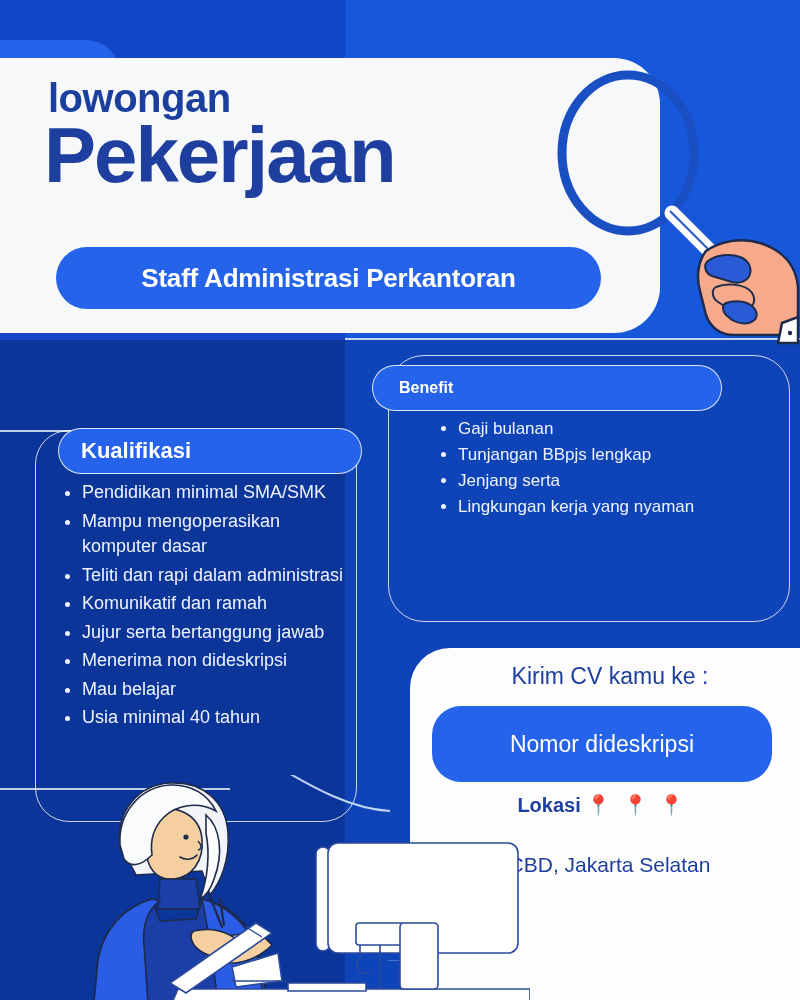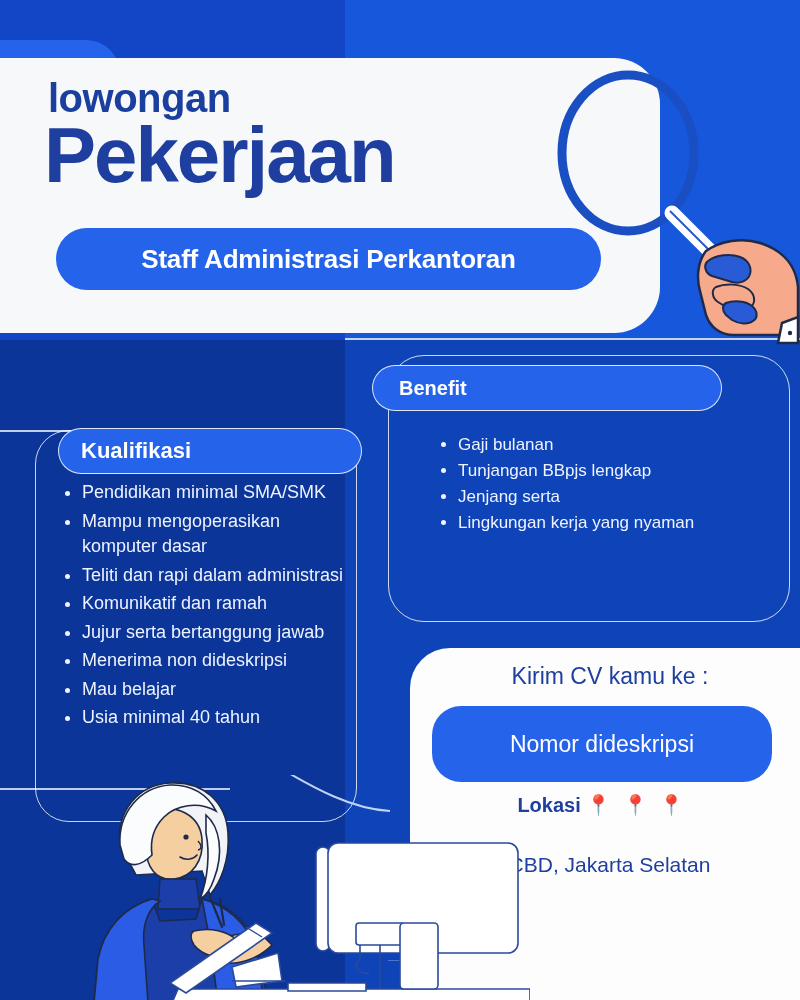--- a/index.html
+++ b/index.html
@@ -28,21 +28,21 @@
   }
   .title-small{
     position:absolute;left:48px;top:76px;
     font-size:40px;font-weight:700;color:#1a3f9e;letter-spacing:-.5px;
   }
   .title-big{
     position:absolute;left:44px;top:116px;
     font-size:78px;font-weight:700;color:#1e3fa0;letter-spacing:-2px;line-height:1;
   }
   .role-pill{
-    position:absolute;left:56px;top:228px;width:545px;height:62px;
+    position:absolute;left:56px;top:247px;width:545px;height:62px;
     background:#2563eb;border-radius:32px;
     display:flex;align-items:center;justify-content:center;
   }
   .role-pill span{color:#fff;font-size:26px;font-weight:700;letter-spacing:-.2px;}
 
   
   .magnifier{position:absolute;left:520px;top:55px;width:280px;height:290px;}
 
   
   .qual-card{
@@ -68,23 +68,23 @@
   .ben-card{
     position:absolute;left:388px;top:355px;width:400px;height:265px;
     border:1.5px solid rgba(255,255,255,.8);
     border-radius:36px;background:transparent;
   }
   .ben-pill{
     position:absolute;left:372px;top:365px;width:348px;height:44px;
     background:#2563eb;border:1.5px solid rgba(255,255,255,.85);
     border-radius:24px;display:flex;align-items:center;
   }
-  .ben-pill span{color:#fff;font-size:20px;font-weight:700;padding-left:26px;}
+  .ben-pill span{color:#fff;font-size:16px;font-weight:700;padding-left:26px;}
   .ben-list{
-    position:absolute;left:440px;top:432px;width:330px;
+    position:absolute;left:440px;top:416px;width:330px;
     color:#eef3ff;font-size:17px;line-height:1.53;
   }
   .ben-list ul{margin:0;padding-left:18px;}
 
   
   .cv-card{
     position:absolute;left:410px;top:648px;width:430px;height:352px;
     background:#fdfdfd;border-radius:40px 0 0 0;
   }
   .cv-label{

